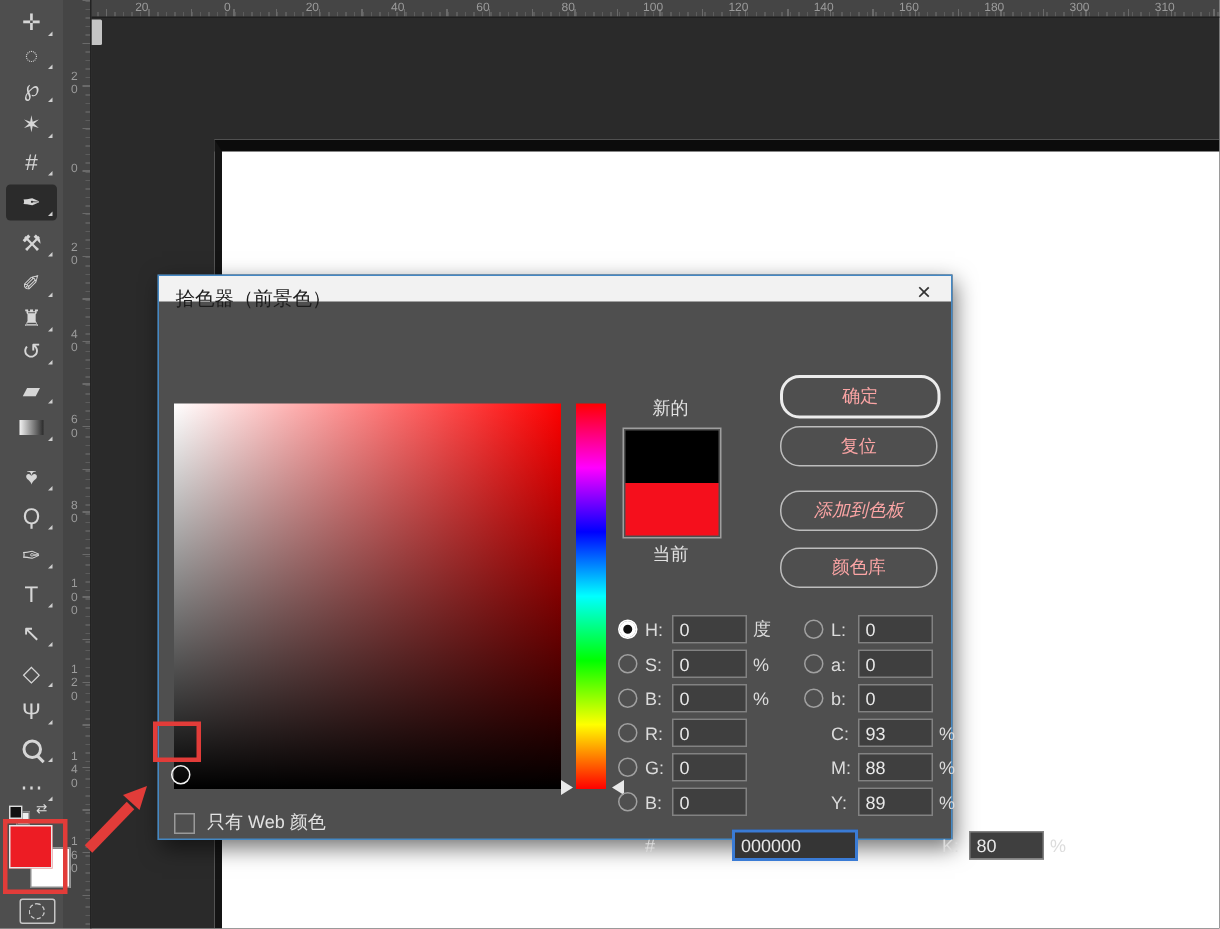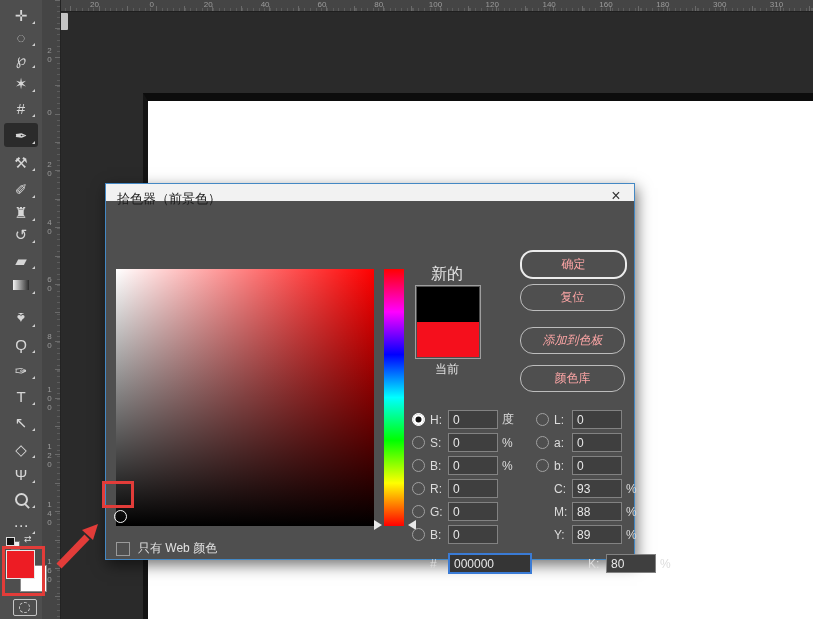--- a/index.html
+++ b/index.html
@@ -55,37 +55,37 @@
   #field-cursor{position:absolute;left:-2px;bottom:3px;width:11px;height:11px;border:1.5px solid rgba(255,255,255,.95);border-radius:50%;}
   #hue-strip{position:absolute;left:278px;top:58px;width:20px;height:257px;
      background:linear-gradient(to bottom,#f00 0%,#f0f 16.7%,#00f 33.3%,#0ff 50%,#0f0 66.7%,#ff0 83.3%,#f00 100%);}
   #hue-arrow-left{position:absolute;left:268px;top:309px;width:0;height:0;
      border-top:5px solid transparent;border-bottom:5px solid transparent;border-left:8px solid #e9e9e9;}
   #hue-arrow-right{position:absolute;left:302px;top:309px;width:0;height:0;
      border-top:5px solid transparent;border-bottom:5px solid transparent;border-right:8px solid #e9e9e9;}
   #swatchblock{position:absolute;left:309px;top:74px;width:64px;height:72px;border:1px solid #9e9e9e;}
   #swatch-new{position:absolute;left:0;top:0;width:62px;height:35px;margin:1px;}
   #swatch-current{position:absolute;left:0;top:35px;width:62px;height:35px;margin:1px;}
-  #label-new{position:absolute;left:309px;top:53px;width:64px;text-align:center;font-size:16px;color:#e2e2e2;}
+  #label-new{position:absolute;left:309px;top:53px;width:64px;text-align:center;font-size:12px;color:#e2e2e2;}
   #label-current{position:absolute;left:309px;top:150px;width:64px;text-align:center;font-size:12px;color:#e2e2e2;}
   .dlg-btn{position:absolute;left:414px;width:103px;height:25px;border:1px solid #bdbdbd;border-radius:13px;
      background:transparent;color:#fca5a5;font-size:12px;display:flex;align-items:center;justify-content:center;}
   .dlg-btn.default{border:2px solid #ececec;}
   
   #rows{position:absolute;left:306px;top:197px;}
   .frow{display:flex;align-items:center;height:23px;}
   .cell{display:flex;align-items:center;}
   .cell.right{margin-left:16px;}
   .radio{width:11px;height:11px;border:1px solid #a0a0a0;border-radius:50%;margin-right:5px;flex:none;background:transparent;}
   .radio.sel{background:#fff;box-shadow:inset 0 0 0 2.5px #fff,inset 0 0 0 6px #111;border-color:#fff;}
   .rspacer{width:18px;flex:none;}
   .flabel{width:18px;color:#dcdcdc;font-size:12px;flex:none;}
   .fin{width:44px;height:17px;background:#3f3f3f;border:1px solid #828282;color:#e8e8e8;font-size:12px;
        padding:0 0 0 4px;margin-right:4px;flex:none;font-family:inherit;}
-  .fin.hex{width:76px;border:2px solid #3a7bd5;background:#353535;}
+  .fin.hex{width:76px;border:2px solid #3a7bd5;background:#353535;margin-left:40px;}
   .funit{width:18px;color:#dcdcdc;font-size:12px;flex:none;}
   #webrow{position:absolute;left:10px;top:329px;display:flex;align-items:center;}
   #web-checkbox{width:12px;height:12px;border:1px solid #9a9a9a;background:transparent;margin-right:8px;}
   #web-label{font-size:12px;color:#e2e2e2;}
   
   .anno{position:absolute;border:3px solid #e23c39;z-index:30;}
   #anno-cursor-box{left:102px;top:481px;width:26px;height:21px;}
   #anno-swatch-box{left:2px;top:546px;width:37px;height:44px;}
   #anno-arrow{position:absolute;left:52px;top:512px;z-index:30;}
 </style>

